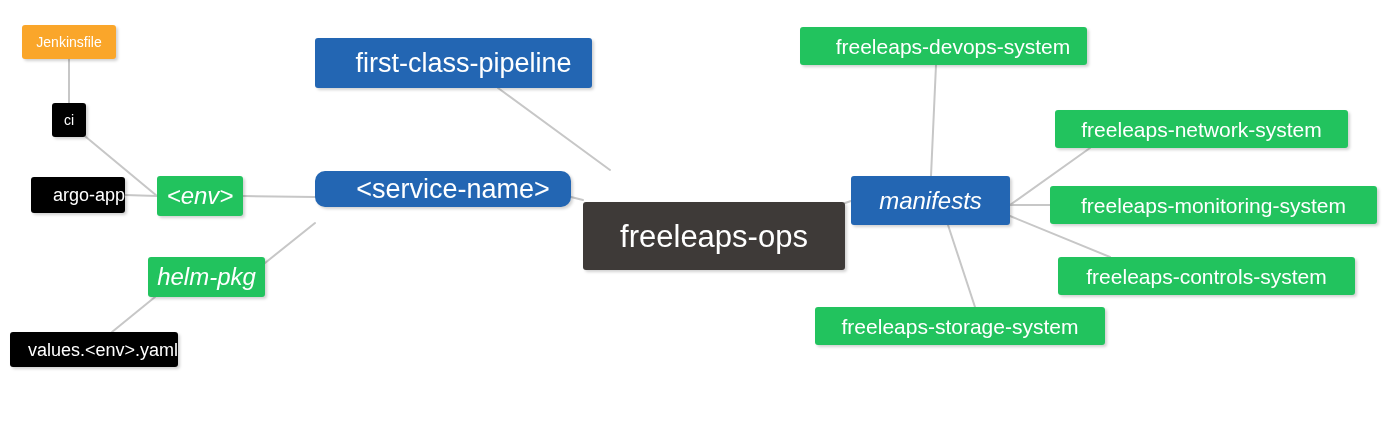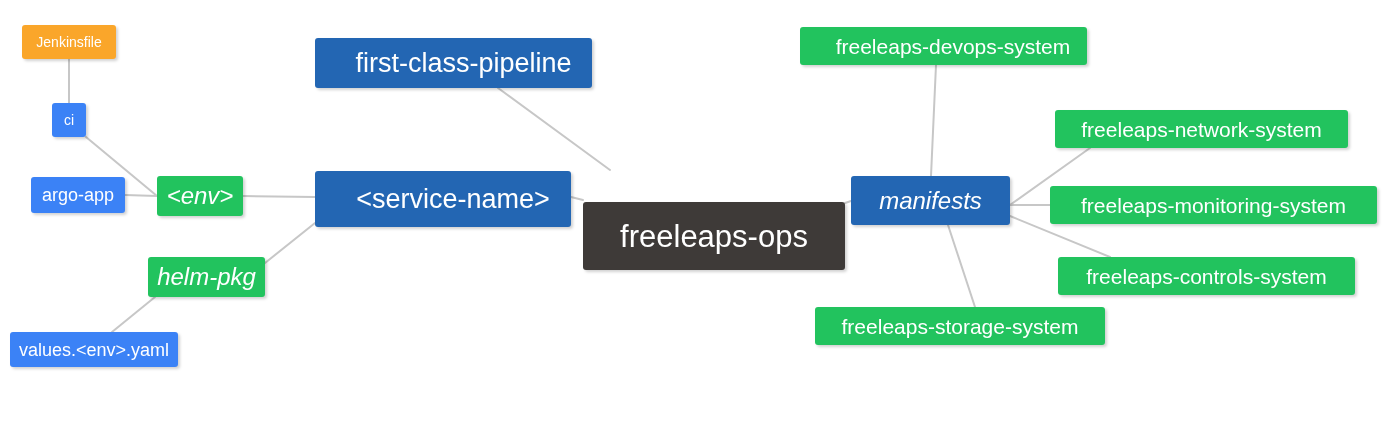--- a/index.html
+++ b/index.html
@@ -37,28 +37,28 @@
     border-radius: 3px;
     white-space: nowrap;
     line-height: 1;
     box-shadow: 2px 2px 3px rgba(0,0,0,0.18);
     cursor: pointer;
     user-select: none;
   }
   .n-root   { background: #3e3a38; }
   .n-blue   { background: #2366b3; }
   .n-green  { background: #22c35e; }
-  .n-red    { background: #3b82f6; }
+  .n-red    { background: #000000; }
   .n-orange { background: #faa62a; }
 
   .size-root { font-size: 31px; margin-top: 32px; }
   .size-xl   { font-size: 27px; padding-left: 20px; }
   .size-lg   { font-size: 24px; font-style: italic; }
   .size-md   { font-size: 21px; }
-  .size-sm   { font-size: 18px; }
+  .size-sm   { font-size: 18px; justify-content: flex-end; }
   .size-xs   { font-size: 14px; }
 </style>
 </head>
 <body>
 
 <div id="mindmap">
   <svg id="edge-layer" viewBox="0 0 1390 421">
       <line x1="69" y1="59" x2="69" y2="103" stroke="#c7c7c7" stroke-width="2" stroke-linecap="round"></line>
       <line x1="86" y1="137" x2="157" y2="196" stroke="#c7c7c7" stroke-width="2" stroke-linecap="round"></line>
       <line x1="125" y1="195" x2="157" y2="196" stroke="#c7c7c7" stroke-width="2" stroke-linecap="round"></line>
@@ -89,21 +89,21 @@
       </div>
       <div class="node n-green size-lg" style="left: 148px; top: 257px; width: 117px; height: 40px;">
         <span>helm-pkg</span>
       </div>
       <div class="node n-red size-sm" style="left: 10px; top: 332px; width: 168px; height: 35px;">
         <span>values.&lt;env&gt;.yaml</span>
       </div>
       <div class="node n-blue size-xl" style="left: 315px; top: 38px; width: 277px; height: 50px;">
         <span>first-class-pipeline</span>
       </div>
-      <div class="node n-blue size-xl" style="left: 315px; top: 171px; width: 256px; height: 56px;">
+      <div class="node n-blue size-xl" style="left: 315px; top: 171px; width: 256px; height: 36px; border-radius: 10px;">
         <span>&lt;service-name&gt;</span>
       </div>
       <div class="node n-root size-root" style="left: 583px; top: 170px; width: 262px; height: 68px;">
         <span>freeleaps-ops</span>
       </div>
       <div class="node n-blue size-lg" style="left: 851px; top: 176px; width: 159px; height: 49px; text-align: right;">
         <span>manifests</span>
       </div>
       <div class="node n-green size-md" style="left: 800px; top: 27px; width: 287px; height: 38px; padding-left: 19px;">
         <span>freeleaps-devops-system</span>

